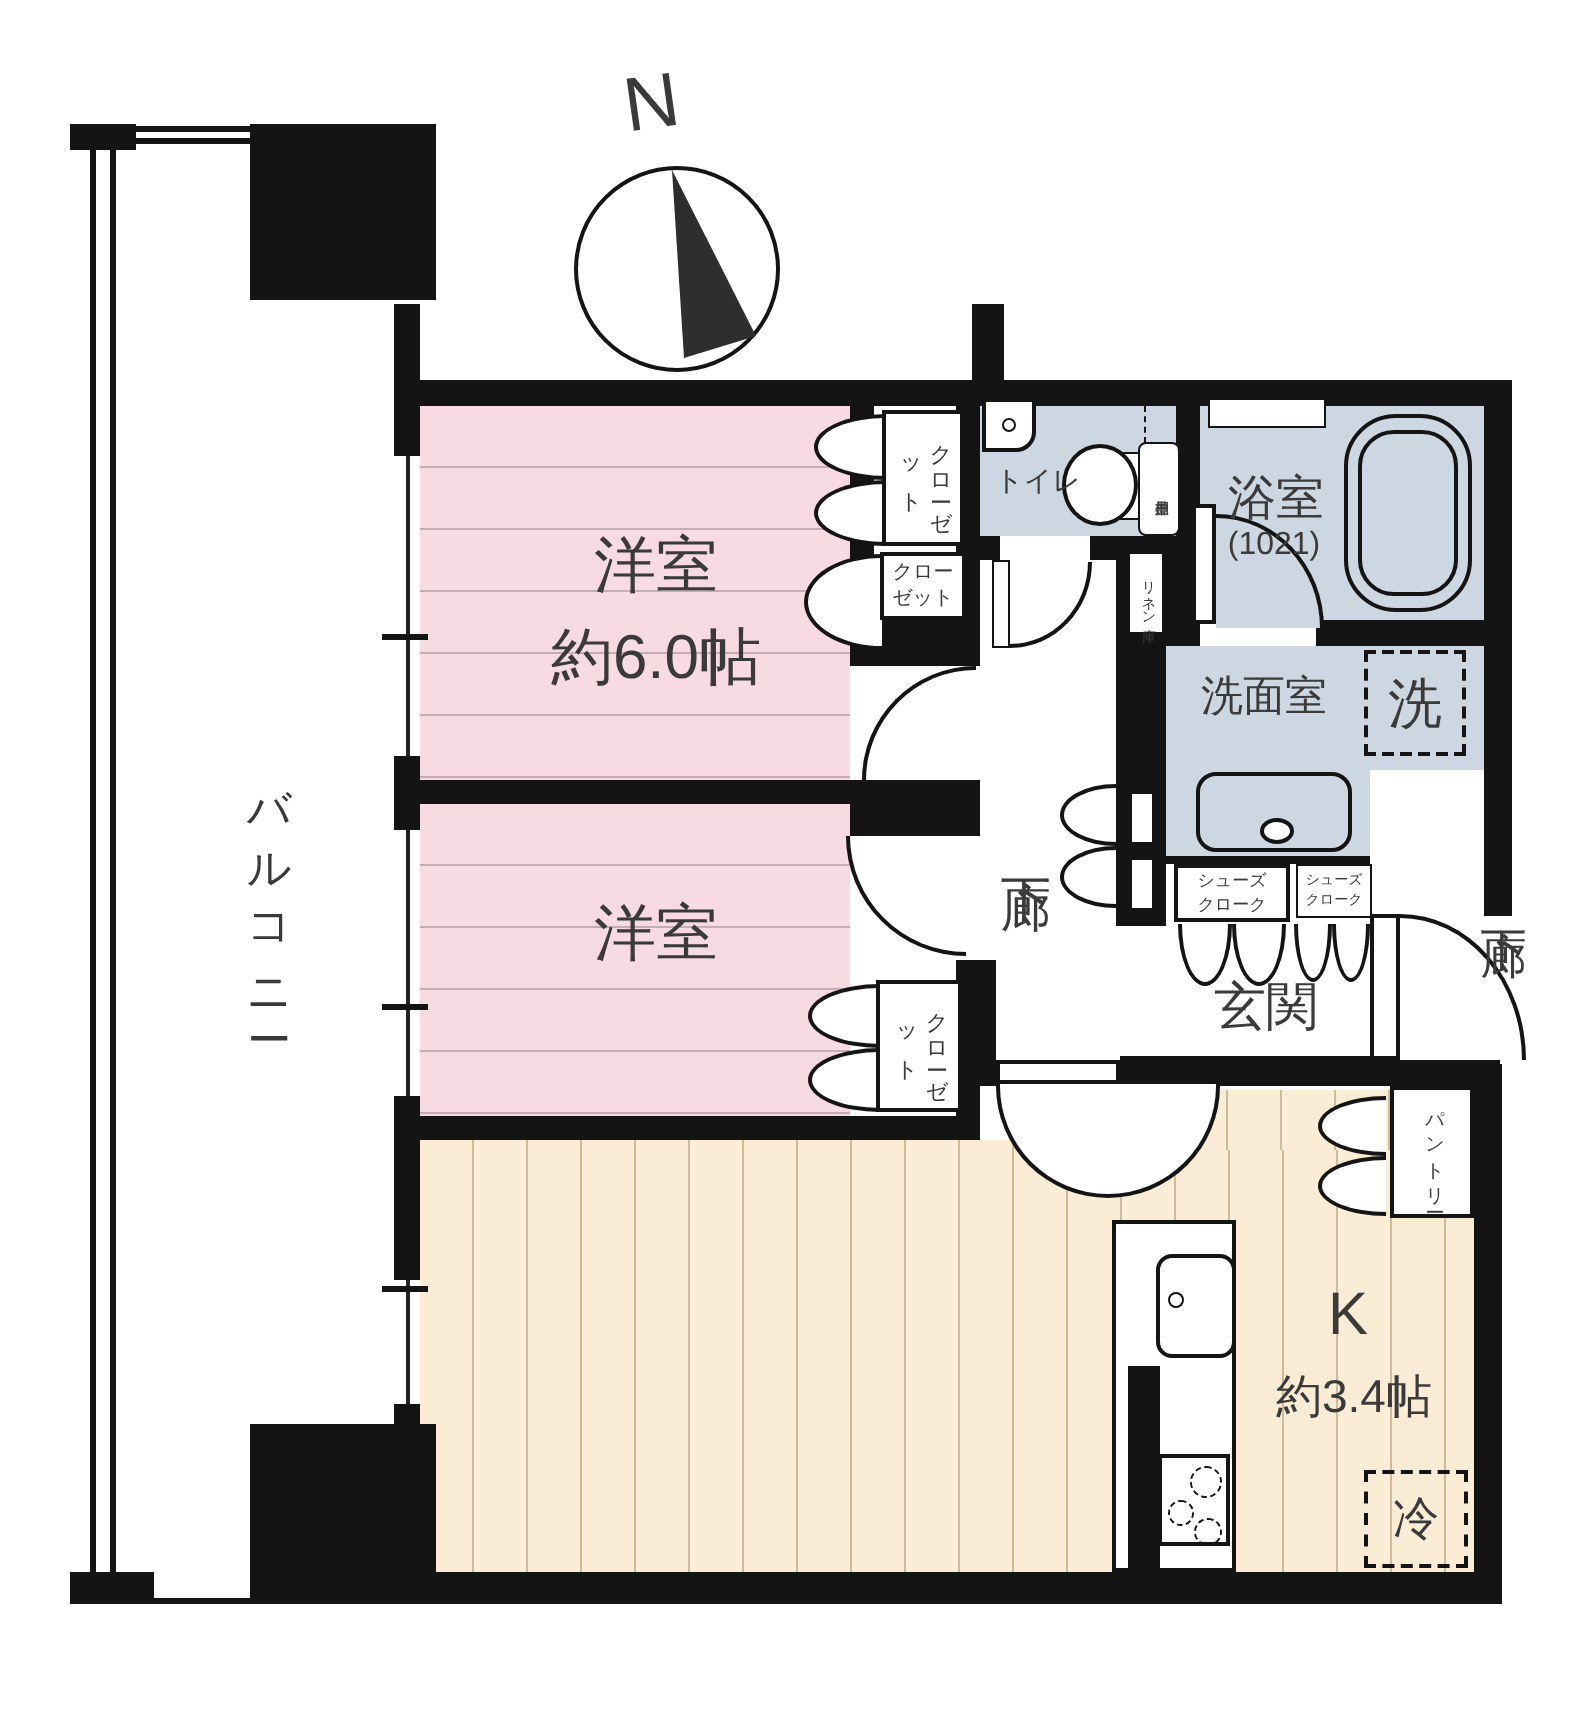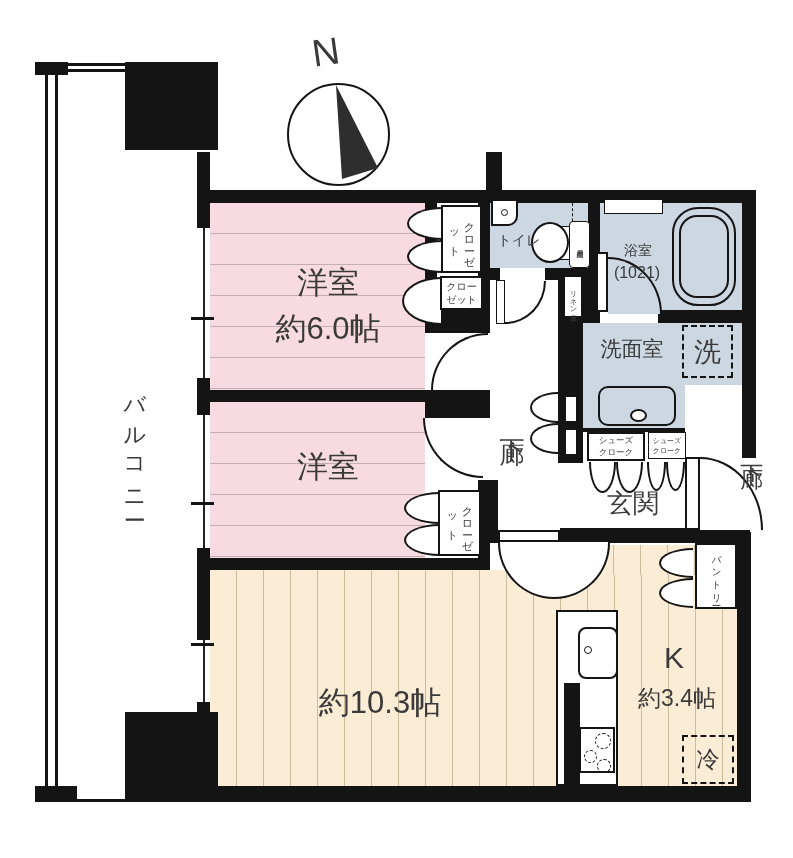--- a/index.html
+++ b/index.html
@@ -192,28 +192,27 @@
   </svg>
   <div class="t" style="left:296px;top:28px;width:60px;height:50px;font-size:38px;transform:rotate(-8deg);">N</div>
 
   <div class="t v" style="left:118px;top:358px;width:34px;height:180px;font-size:22px;letter-spacing:7px;">バルコニー</div>
 
   <div class="t" style="left:240px;top:264px;width:176px;height:38px;font-size:31px;">洋室</div>
   <div class="t" style="left:240px;top:310px;width:176px;height:38px;font-size:31px;">約6.0帖</div>
 
   <div class="t" style="left:240px;top:448px;width:176px;height:38px;font-size:31px;">洋室</div>
 
-  <div class="t" style="left:280px;top:682px;width:200px;height:42px;font-size:31px;">約10.3帖</div>
 
   <div class="t" style="left:653px;top:640px;width:42px;height:36px;font-size:30px;">K</div>
   <div class="t" style="left:613px;top:681px;width:128px;height:34px;font-size:23px;">約3.4帖</div>
 
   <div class="t" style="left:489px;top:231px;width:60px;height:18px;font-size:14px;">トイレ</div>
 
-  <div class="t" style="left:608px;top:239px;width:60px;height:22px;font-size:14px;">浴室</div>
+  <div class="t" style="left:608px;top:239px;width:60px;height:22px;font-size:24px;">浴室</div>
   <div class="t" style="left:601px;top:263px;width:72px;height:20px;font-size:16px;">(1021)</div>
 
   <div class="t" style="left:586px;top:337px;width:92px;height:24px;font-size:21px;">洗面室</div>
 
   <div class="t" style="left:602px;top:489px;width:62px;height:30px;font-size:26px;">玄関</div>
 
   <div class="t v" style="left:496px;top:391px;width:32px;height:58px;font-size:25px;">廊下</div>
   <div class="t v" style="left:737px;top:418px;width:30px;height:58px;font-size:23px;">廊下</div>
 
 </div>

